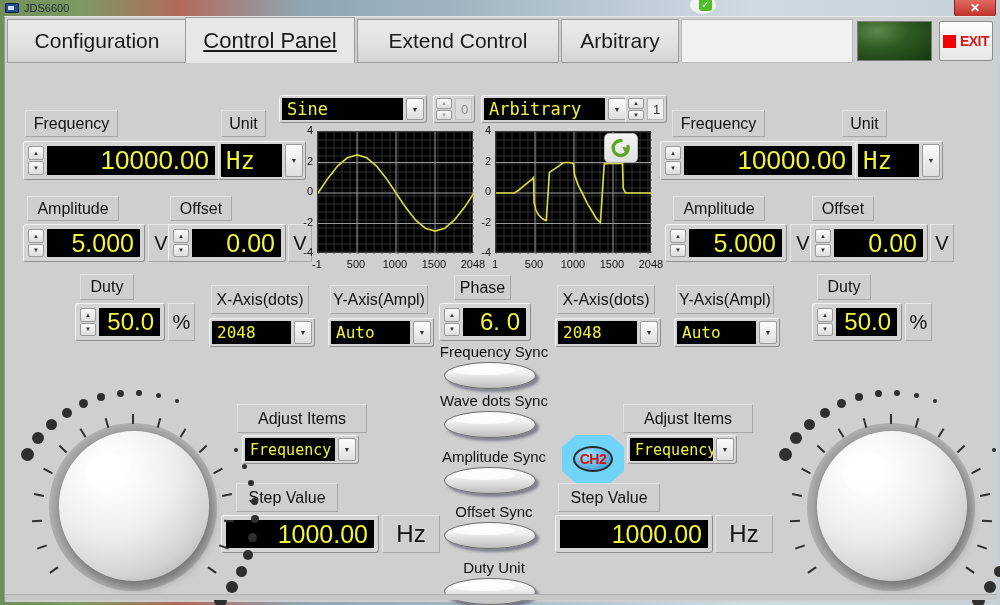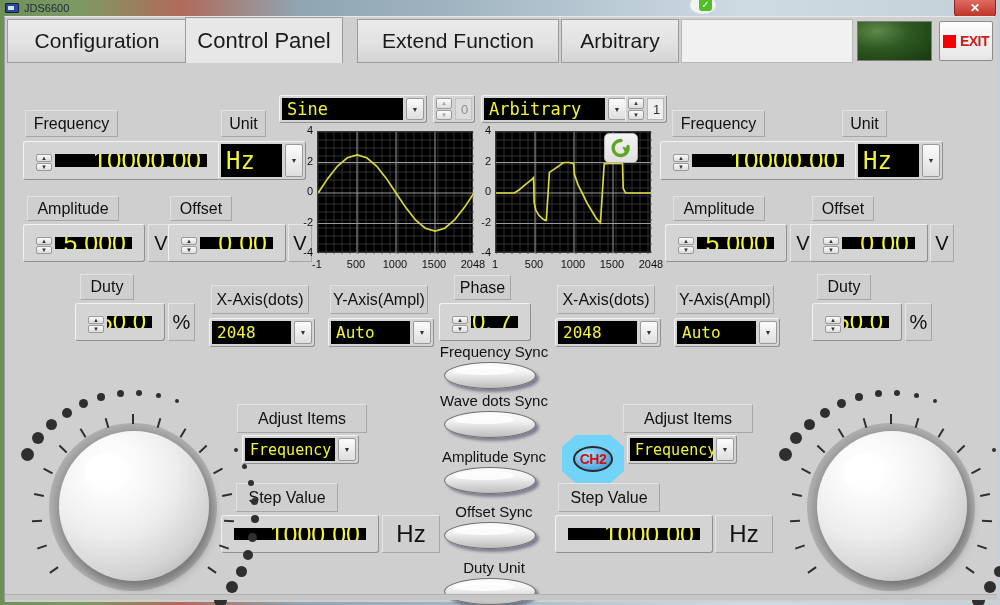--- a/index.html
+++ b/index.html
@@ -70,21 +70,21 @@
     cursor:default;
   }
   .tab.active {
     background:#e7e7e7;
     border-bottom:1px solid #e7e7e7;
     top:0px; height:47px;
     font-size:22px;
     box-shadow:0 0 0 0 rgba(0,0,0,0);
   }
   #tab0 { left:2px;   width:180px; }
-  #tab1 { left:180px; width:158px; }
+  #tab1 { left:180px; width:170px;text-decoration:underline; }
   #tab2 { left:352px; width:202px; }
   #tab3 { left:556px; width:118px; }
   #tabfill {
     position:absolute; left:676px; top:2px; width:172px; height:44px;
     background:#f1f1f1; border:1px solid #b9b9b9;
   }
   #greenlamp{
     position:absolute; left:852px; top:4px; width:75px; height:40px;
     background: radial-gradient(ellipse at 26% 24%, #5d8a4a 0%, #2f5a22 42%, #16380f 100%);
     border:1px solid #7d7d7d;
@@ -115,21 +115,21 @@
     padding:0 6px; white-space:nowrap;
   }
   
   .numfield {
     position:absolute;
     background:#d4d4d4;
     border:1px solid #8f8f8f;
     border-top-color:#f2f2f2; border-left-color:#f2f2f2;
     border-radius:3px;
     display:flex; align-items:center;
-    padding:12px;
+    padding:4px;
   }
   .spin {
     width:16px; height:100%;
     display:flex; flex-direction:column; justify-content:space-between;
     margin-right:3px;
   }
   .spin .sb {
     flex:1; background:linear-gradient(to bottom,#fbfbfb,#dcdcdc);
     border:1px solid #9a9a9a; border-radius:2px;
     display:flex;align-items:center;justify-content:center;
@@ -288,21 +288,21 @@
   <span id="tb-title">JDS6600</span>
   <div id="tb-greendot"></div>
   <div id="tb-close">✕</div>
 </div>
 
 <div id="app">
 
   <div id="tabstrip">
     <div class="tab" id="tab0">Configuration</div>
     <div class="tab active" id="tab1">Control Panel</div>
-    <div class="tab" id="tab2">Extend Function</div>
+    <div class="tab" id="tab2">Extend Control</div>
     <div class="tab" id="tab3">Arbitrary</div>
     <div id="tabfill"></div>
     <div id="greenlamp"></div>
     <div id="exitbtn">
       <span class="sq"></span>
       <span class="lbl">EXIT</span>
     </div>
   </div>
 
   <div id="body">
@@ -387,21 +387,21 @@
       <div class="disp" style="font-size:16px;">Auto</div>
       <div class="arrow">▼</div>
     </div>
 
     <div class="lbl-box" style="left:449px; top:212px; width:57px; height:25px;">Phase</div>
     <div class="numfield" style="left:434px; top:240px; width:92px; height:38px;">
       <div class="spin">
         <div class="sb">▲</div>
         <div class="sb">▼</div>
       </div>
-      <div class="lcd right" style="font-size:24px;">0. 7</div>
+      <div class="lcd right" style="font-size:24px;">6. 0</div>
     </div>
 
     <div class="graph" id="g1" style="left:312px; top:68px; width:156px; height:122px;">
       <svg width="156" height="122" viewBox="0 0 156 122">
         <g id="g1grid">
             <line x1="0" y1="0" x2="0" y2="122" stroke="#3a3a3a" stroke-width="0.8"></line>
             <line x1="8" y1="0" x2="8" y2="122" stroke="#3a3a3a" stroke-width="0.8"></line>
             <line x1="16" y1="0" x2="16" y2="122" stroke="#3a3a3a" stroke-width="0.8"></line>
             <line x1="24" y1="0" x2="24" y2="122" stroke="#3a3a3a" stroke-width="0.8"></line>
             <line x1="32" y1="0" x2="32" y2="122" stroke="#3a3a3a" stroke-width="0.8"></line>

